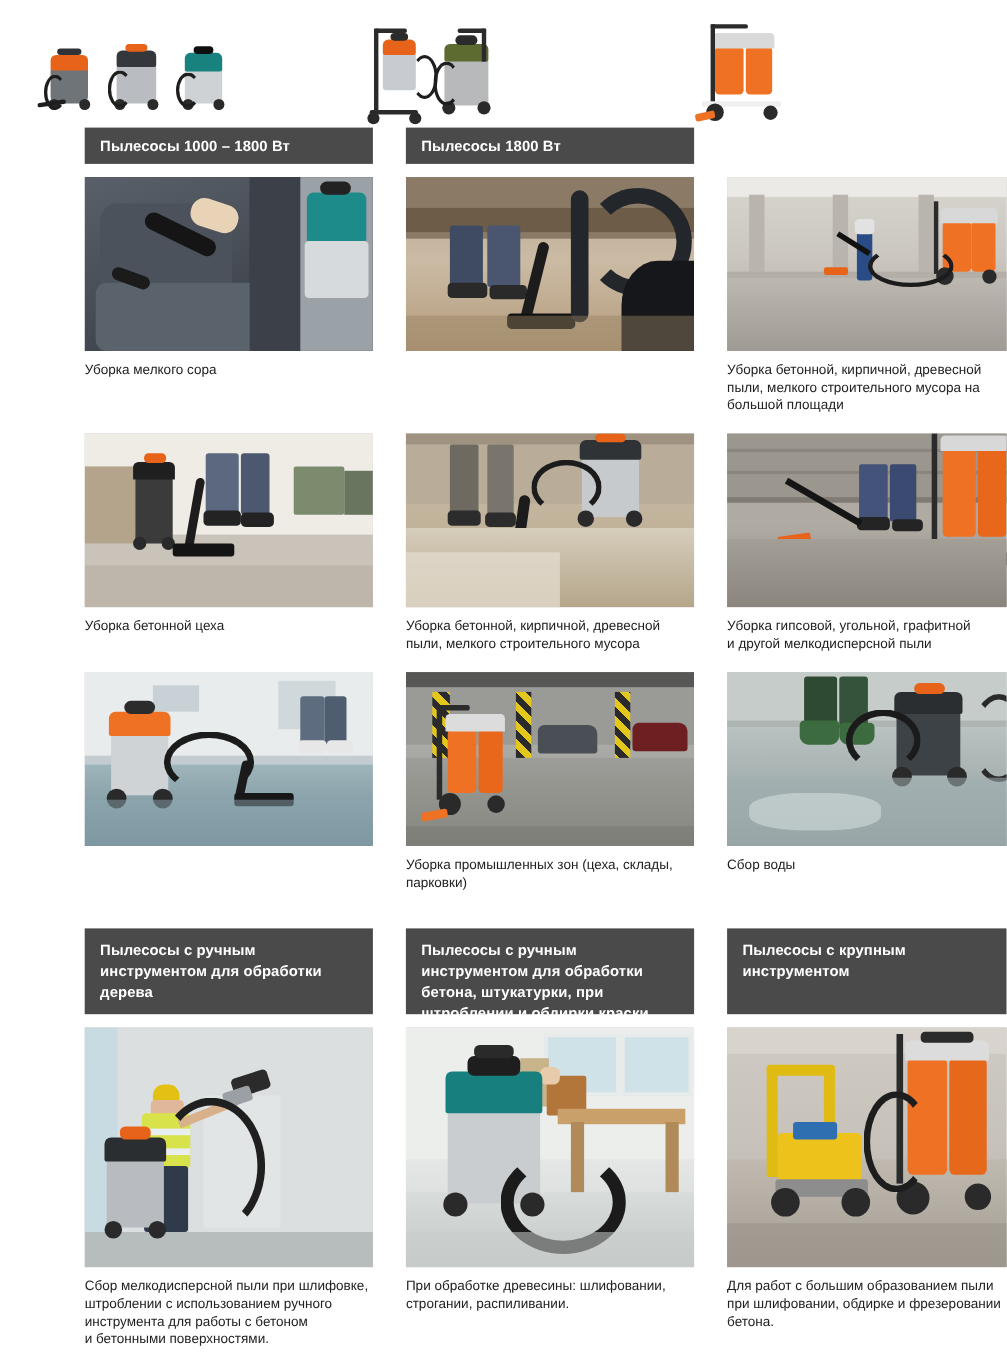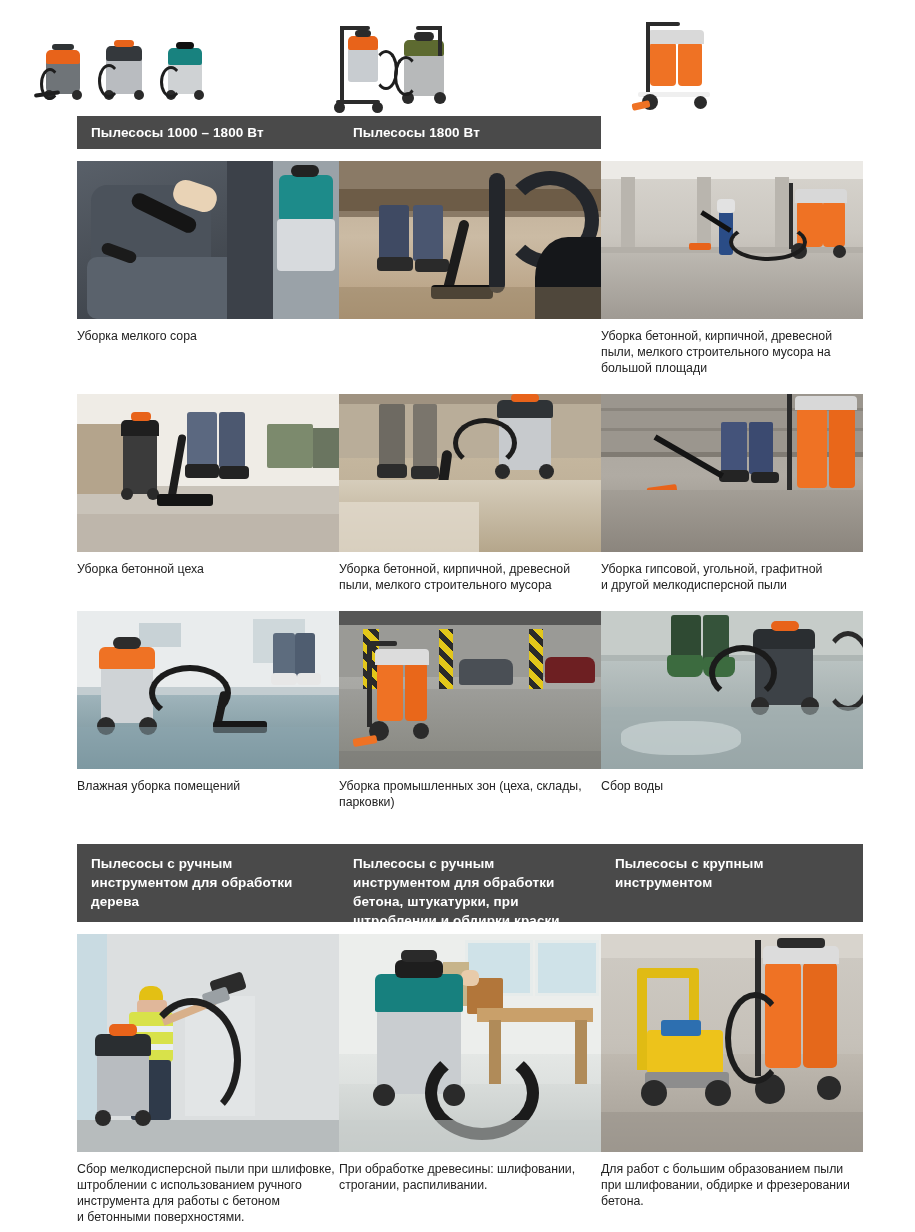--- a/index.html
+++ b/index.html
@@ -18,20 +18,21 @@
   .page {
     width: 915px;
     height: 1232px;
     position: relative;
     box-sizing: border-box;
     padding: 0 30px;
   }
   .grid {
     display: grid;
     grid-template-columns: 262px 262px 262px;
+    column-gap: 30px;
     padding-left: 47px;
   }
 
   
   .hero-row {
     height: 108px;
     display: grid;
     grid-template-columns: 262px 262px 262px;
     column-gap: 30px;
     align-items: flex-end;
@@ -335,21 +336,20 @@
         <div class="wheel" style="left:62px;top:106px;width:18px;height:18px;"></div>
         <div class="obj" style="left:72px;top:54px;width:70px;height:44px;border:6px solid #1b1b1b;border-radius:50%;border-bottom-color:transparent;"></div>
         <div class="obj" style="left:140px;top:80px;width:8px;height:34px;background:#1b1b1b;border-radius:4px;transform:rotate(12deg);"></div>
         <div class="obj" style="left:136px;top:110px;width:54px;height:12px;background:#171717;border-radius:3px;"></div>
         <div class="obj" style="left:196px;top:22px;width:22px;height:44px;background:#5d6c7e;border-radius:3px;"></div>
         <div class="obj" style="left:218px;top:22px;width:20px;height:44px;background:#4f5d70;border-radius:3px;"></div>
         <div class="obj" style="left:194px;top:62px;width:26px;height:12px;background:#e7e7e7;border-radius:4px;"></div>
         <div class="obj" style="left:220px;top:62px;width:24px;height:12px;background:#e7e7e7;border-radius:4px;"></div>
         <div class="obj" style="left:0;top:116px;width:262px;height:42px;background:rgba(140,165,175,0.5);"></div>
       </div>
-      <div class="caption">Влажная уборка помещений</div>
     </div>
 
     <div>
       <div class="photo">
         <div class="sc" style="background:linear-gradient(180deg,#b6b6b2 0%,#a8a8a4 48%,#8f8f8c 100%);"></div>
         <div class="obj" style="left:0;top:0;width:262px;height:14px;background:#575756;"></div>
         <div class="obj" style="left:0;top:14px;width:262px;height:52px;background:#9a9a96;"></div>
         <div class="obj" style="left:24px;top:18px;width:16px;height:72px;background:repeating-linear-gradient(45deg,#e3c71a 0 6px,#2a2a2a 6px 12px);"></div>
         <div class="obj" style="left:100px;top:18px;width:14px;height:68px;background:repeating-linear-gradient(45deg,#e3c71a 0 6px,#2a2a2a 6px 12px);"></div>
         <div class="obj" style="left:190px;top:18px;width:14px;height:64px;background:repeating-linear-gradient(45deg,#e3c71a 0 6px,#2a2a2a 6px 12px);"></div>

